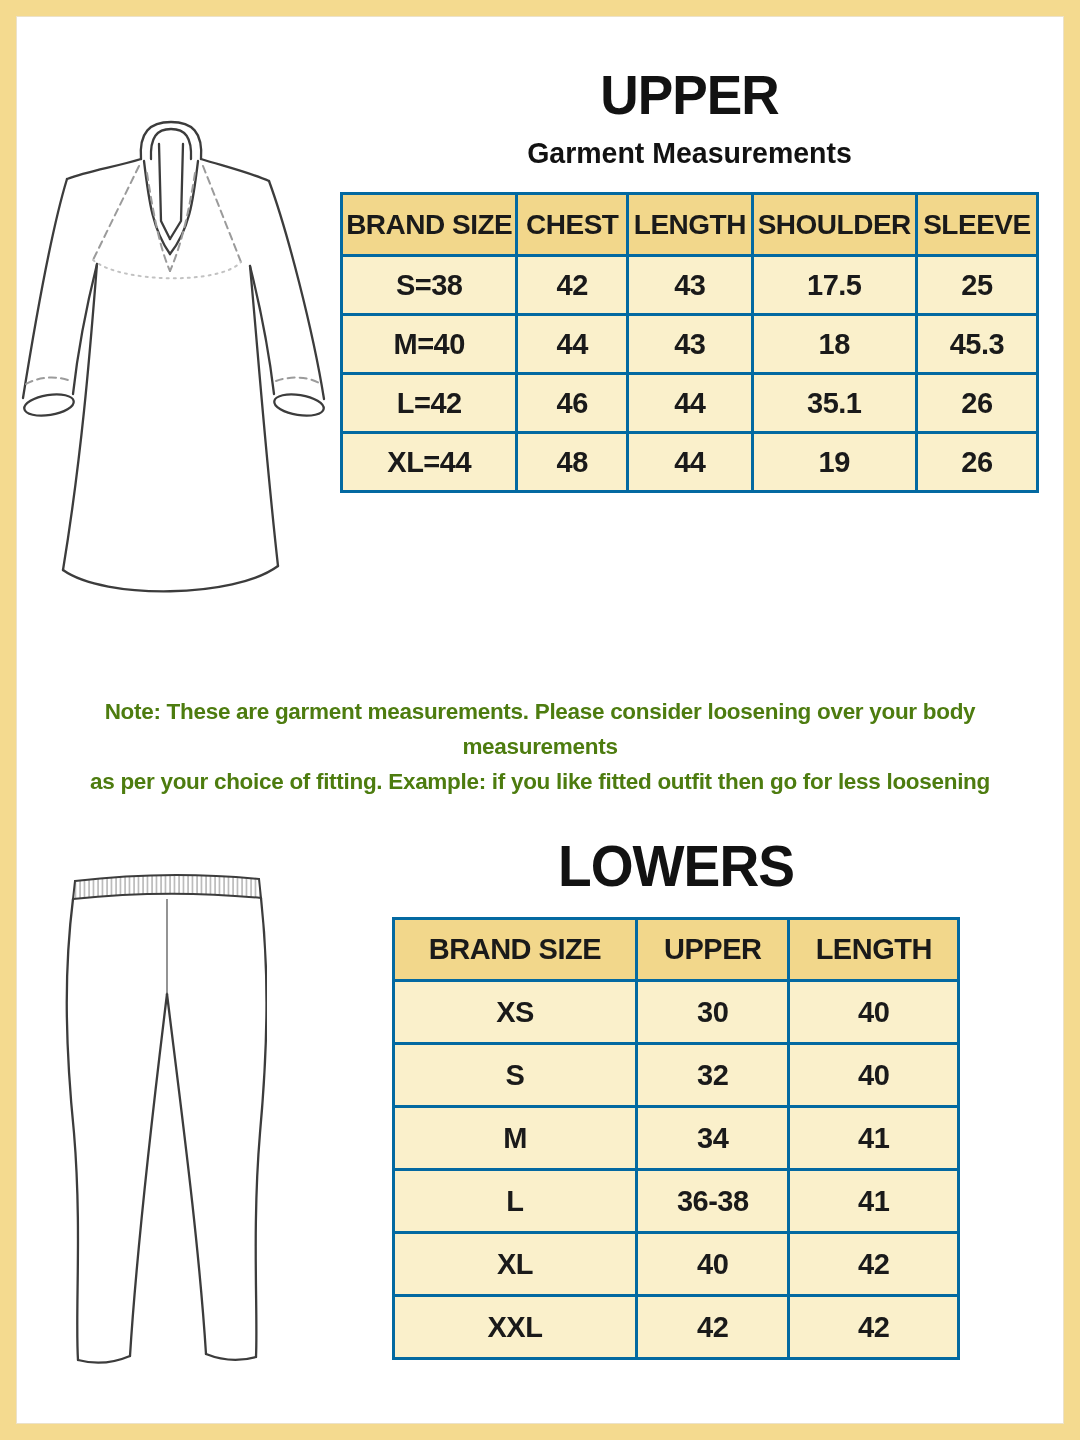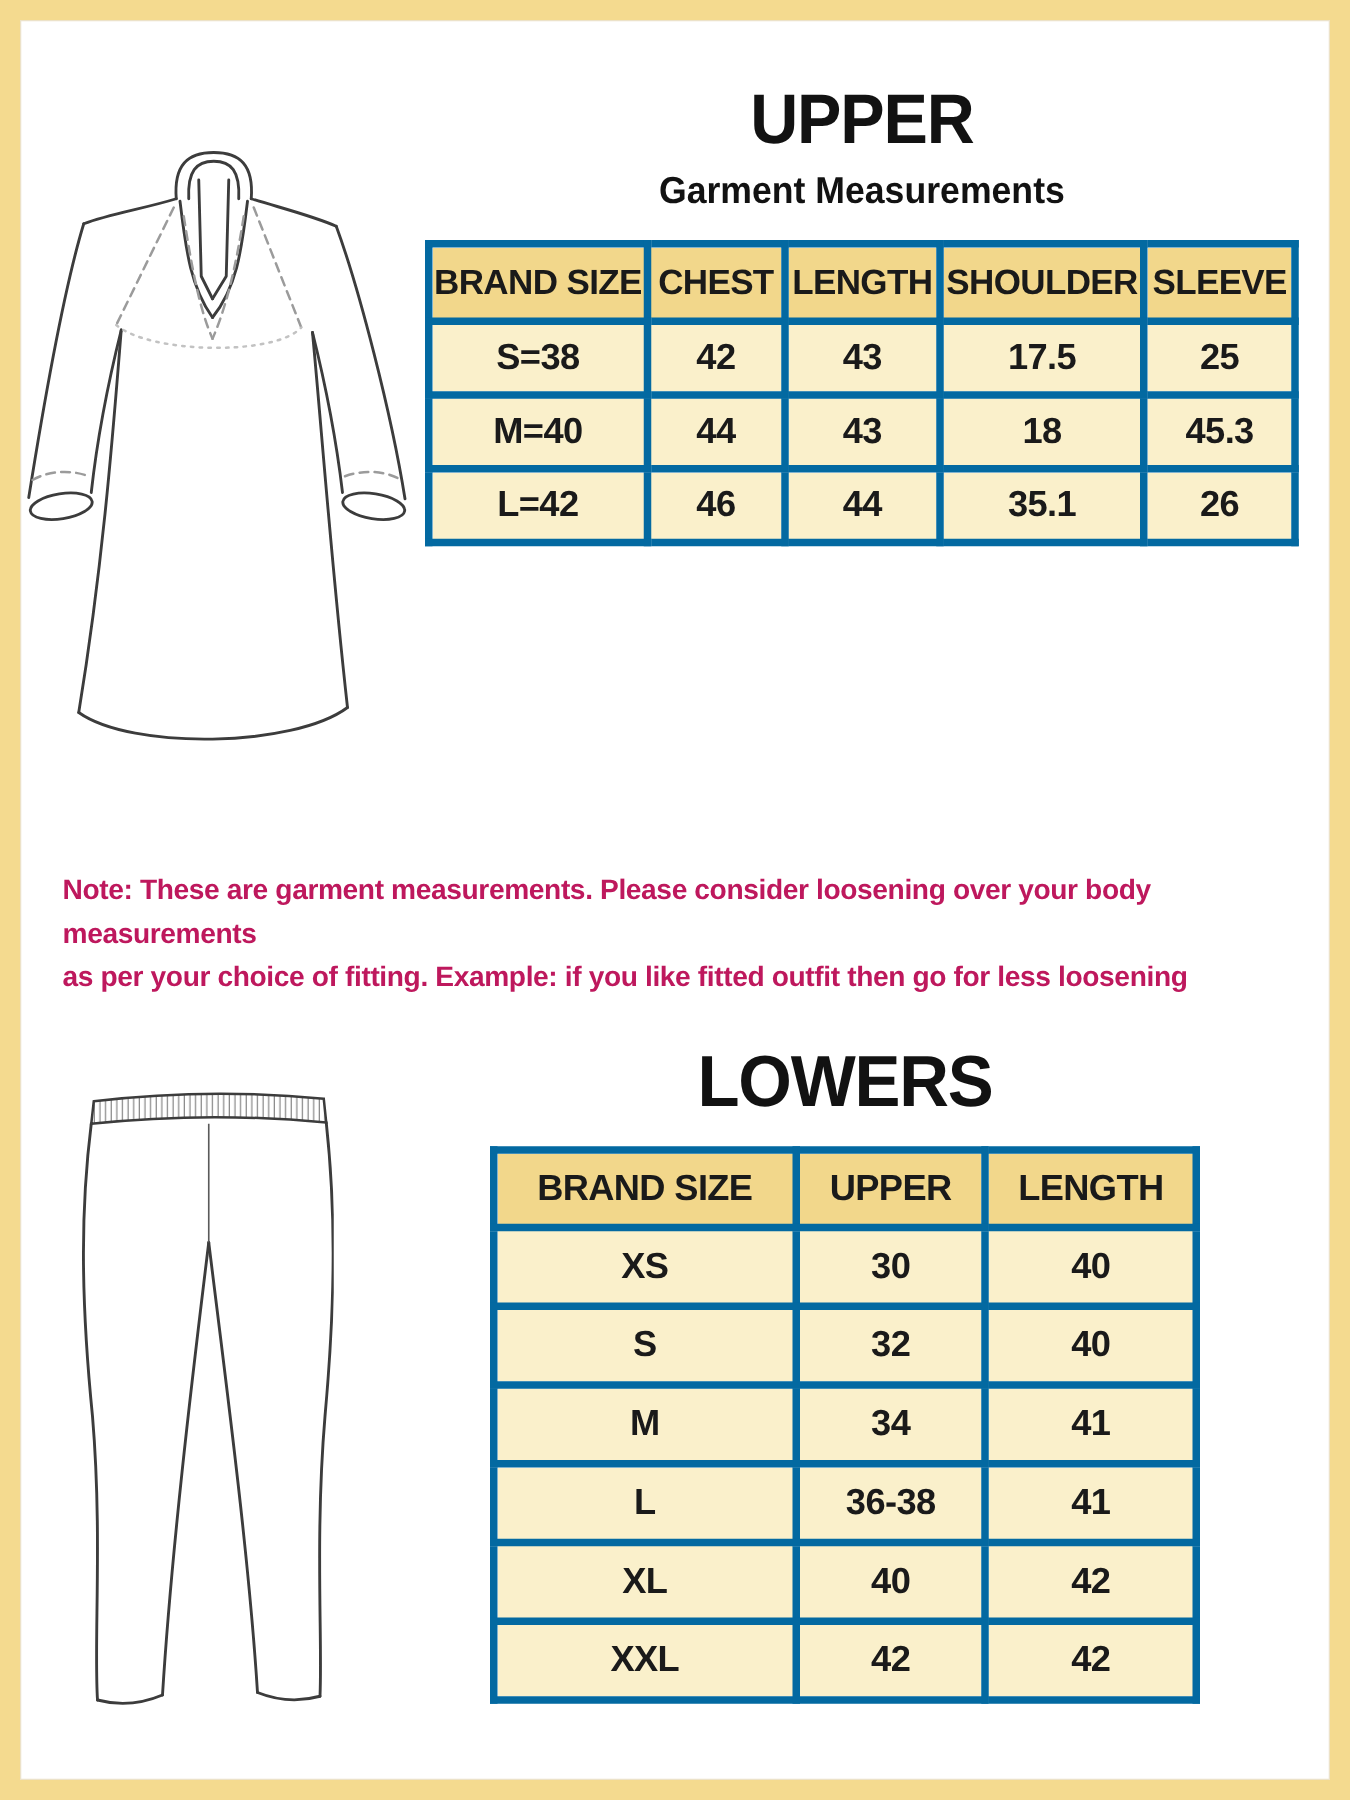--- a/index.html
+++ b/index.html
@@ -31,45 +31,46 @@
   #upper-subtitle{ left:340px; top:136px; width:699px; font-size:30px; letter-spacing:0; }
   #lowers-title  { left:392px; top:832px; width:568px; font-size:58px; }
 
   table.size-table {
     position:absolute;
     border-collapse:collapse;
     table-layout:fixed;
     border:3px solid #151515;
   }
   .size-table th, .size-table td {
-    border:6px solid #0369a1;
+    border:3px solid #0369a1;
     text-align:center;
     vertical-align:middle;
     font-weight:bold;
     color:#1a1a1a;
     letter-spacing:-0.5px;
     overflow:hidden;
   }
   .size-table th { background:#F2D78B; }
   .size-table td { background:#FAF0CB; }
 
   #upper-table { left:340px; top:192px; width:699px; }
   #upper-table th { height:62px; font-size:28px; }
   #upper-table td { height:59px; font-size:29px; }
 
   #lower-table { left:392px; top:917px; width:568px; }
   #lower-table th { height:62px; font-size:29px; }
   #lower-table td { height:63px; font-size:29px; }
 
   .note {
     left:50px; top:694px; width:980px;
+    text-align:center;
     font-weight:bold;
     font-size:22.5px;
     line-height:35px;
-    color:#be185d;
+    color:#4d7c0f;
     letter-spacing:-0.3px;
   }
   .note span { display:block; }
 
   .illustration svg { display:block; width:100%; height:100%; }
   #kurta-illustration { left:10px; top:118px; width:332px; height:534px; }
   #pants-illustration { left:52px; top:868px; width:215px; height:505px; }
 
   .solid  { fill:none; stroke:#3c3c3c; stroke-width:2.3; stroke-linecap:round; stroke-linejoin:round; }
   .thin   { fill:none; stroke:#5a5a5a; stroke-width:1.3; }
@@ -154,20 +155,27 @@
         <td>18</td>
         <td>45.3</td>
       </tr>
       <tr>
         <td>L=42</td>
         <td>46</td>
         <td>44</td>
         <td>35.1</td>
         <td>26</td>
       </tr>
+      <tr>
+        <td>XL=44</td>
+        <td>48</td>
+        <td>44</td>
+        <td>19</td>
+        <td>26</td>
+      </tr>
     </tbody>
   </table>
 
 <div class="abs note">
   <span>Note: These are garment measurements. Please consider loosening over your body measurements</span>
   <span>as per your choice of fitting. Example: if you like fitted outfit then go for less loosening</span>
 </div>
 
 <div class="abs heading" id="lowers-title">LOWERS</div>
 

